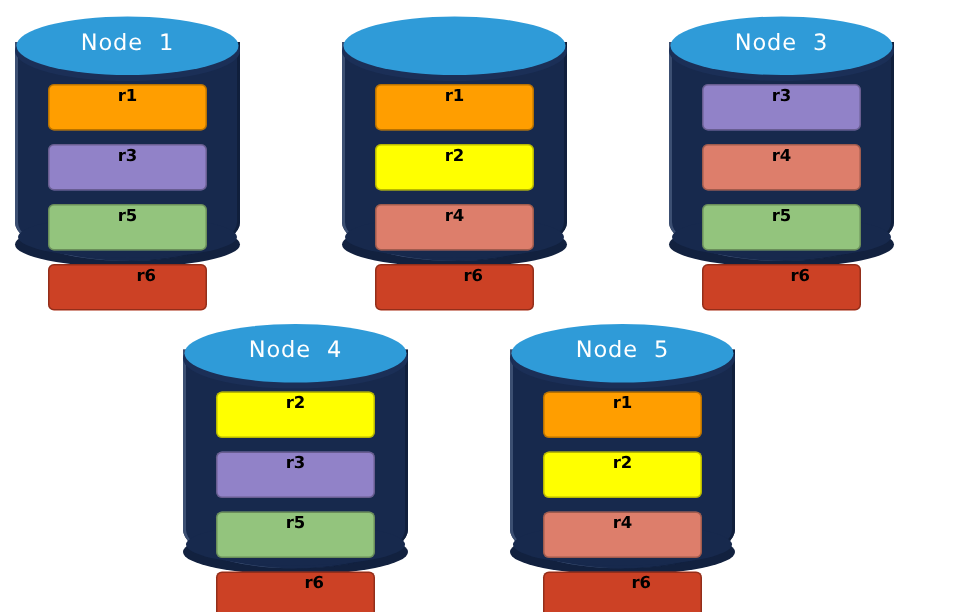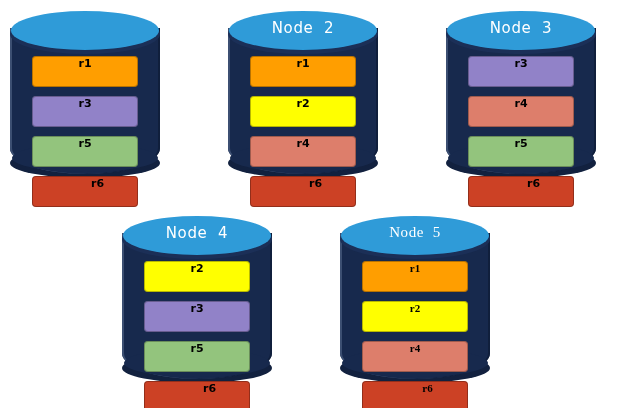--- a/index.html
+++ b/index.html
@@ -126,34 +126,34 @@
 </head>
 <body>
 
 <div id="diagram">
     <div class="node" style="left: 10px; top: 10px;">
       <div class="cyl-bottom-rim"></div>
       <div class="cyl-body"></div>
       <div class="cyl-bottom"></div>
       <div class="cyl-top-shadow"></div>
       <div class="cyl-top"></div>
+      <div class="node-label">Node  1</div>
       <div class="replicas">
         <div class="replica" style="background: rgb(255, 158, 0);">r1</div>
         <div class="replica" style="background: rgb(145, 130, 200);">r3</div>
         <div class="replica" style="background: rgb(147, 196, 125);">r5</div>
         <div class="replica" style="background: rgb(204, 65, 37);">r6</div>
       </div>
     </div>
     <div class="node" style="left: 228px; top: 10px;">
       <div class="cyl-bottom-rim"></div>
       <div class="cyl-body"></div>
       <div class="cyl-bottom"></div>
       <div class="cyl-top-shadow"></div>
       <div class="cyl-top"></div>
-      <div class="node-label">Node  2</div>
       <div class="replicas">
         <div class="replica" style="background: rgb(255, 158, 0);">r1</div>
         <div class="replica" style="background: rgb(255, 255, 0);">r2</div>
         <div class="replica" style="background: rgb(221, 126, 107);">r4</div>
         <div class="replica" style="background: rgb(204, 65, 37);">r6</div>
       </div>
     </div>
     <div class="node" style="left: 446px; top: 10px;">
       <div class="cyl-bottom-rim"></div>
       <div class="cyl-body"></div>
@@ -175,21 +175,21 @@
       <div class="cyl-top-shadow"></div>
       <div class="cyl-top"></div>
       <div class="node-label">Node  4</div>
       <div class="replicas">
         <div class="replica" style="background: rgb(255, 255, 0);">r2</div>
         <div class="replica" style="background: rgb(145, 130, 200);">r3</div>
         <div class="replica" style="background: rgb(147, 196, 125);">r5</div>
         <div class="replica" style="background: rgb(204, 65, 37);">r6</div>
       </div>
     </div>
-    <div class="node" style="left: 340px; top: 215px; font-family: Liberation Serif, serif;">
+    <div class="node" style="left: 340px; top: 215px;">
       <div class="cyl-bottom-rim"></div>
       <div class="cyl-body"></div>
       <div class="cyl-bottom"></div>
       <div class="cyl-top-shadow"></div>
       <div class="cyl-top"></div>
       <div class="node-label">Node  5</div>
       <div class="replicas">
         <div class="replica" style="background: rgb(255, 158, 0);">r1</div>
         <div class="replica" style="background: rgb(255, 255, 0);">r2</div>
         <div class="replica" style="background: rgb(221, 126, 107);">r4</div>

